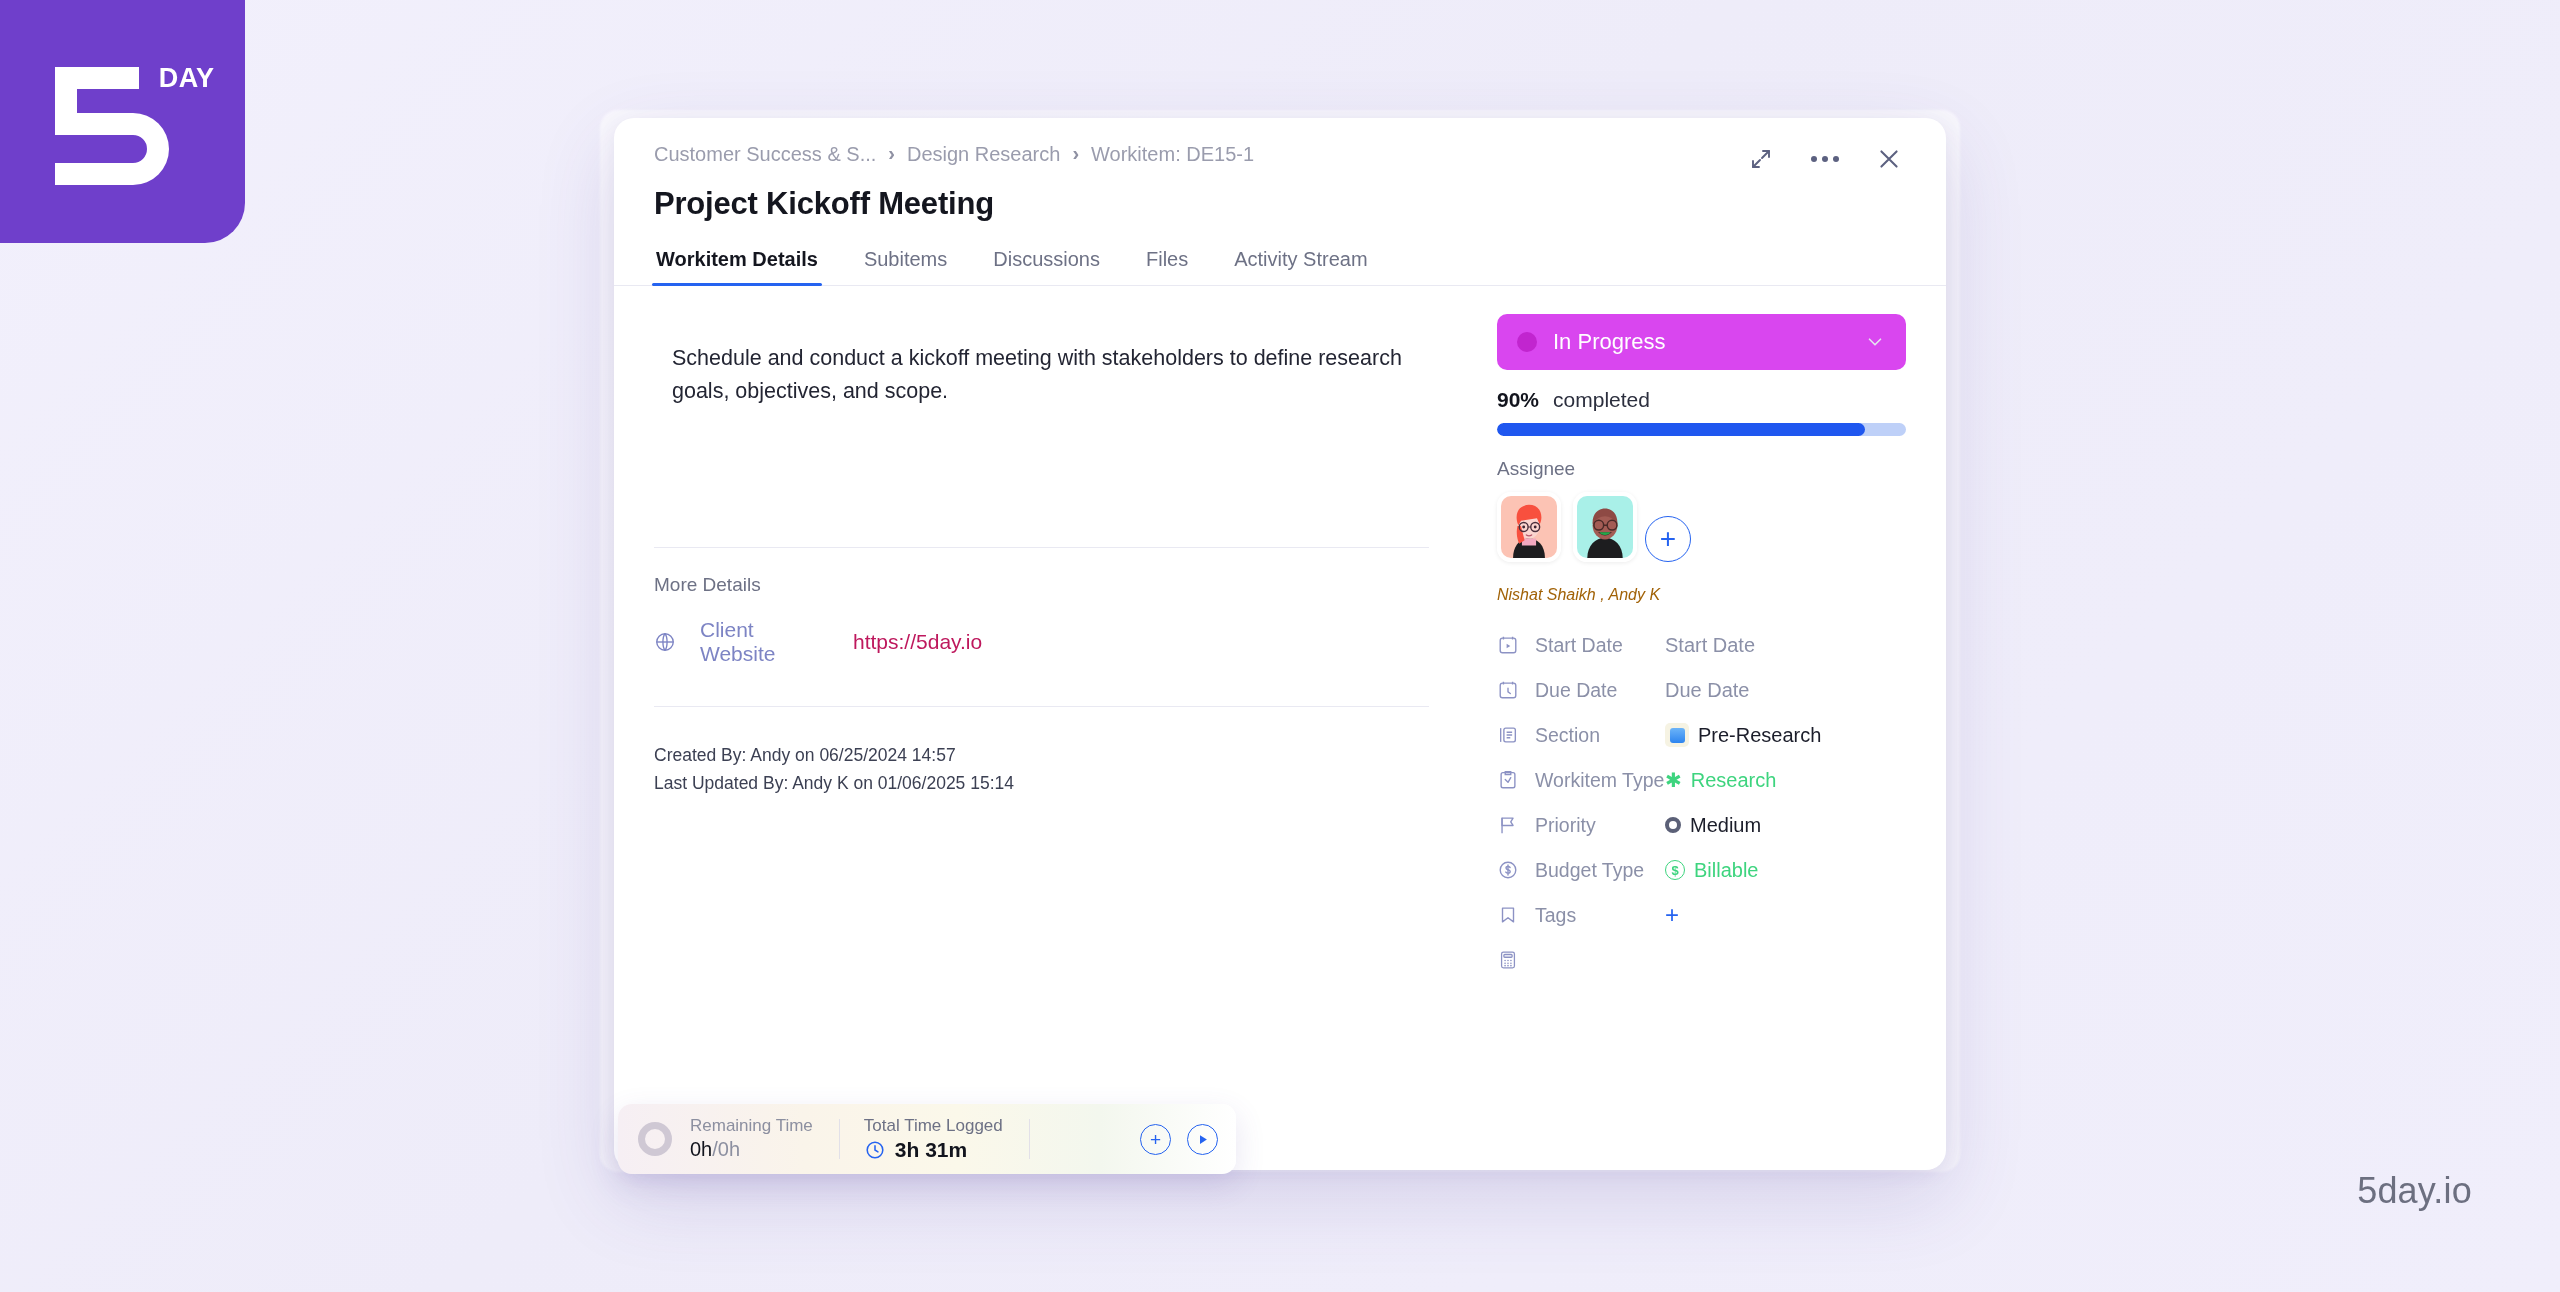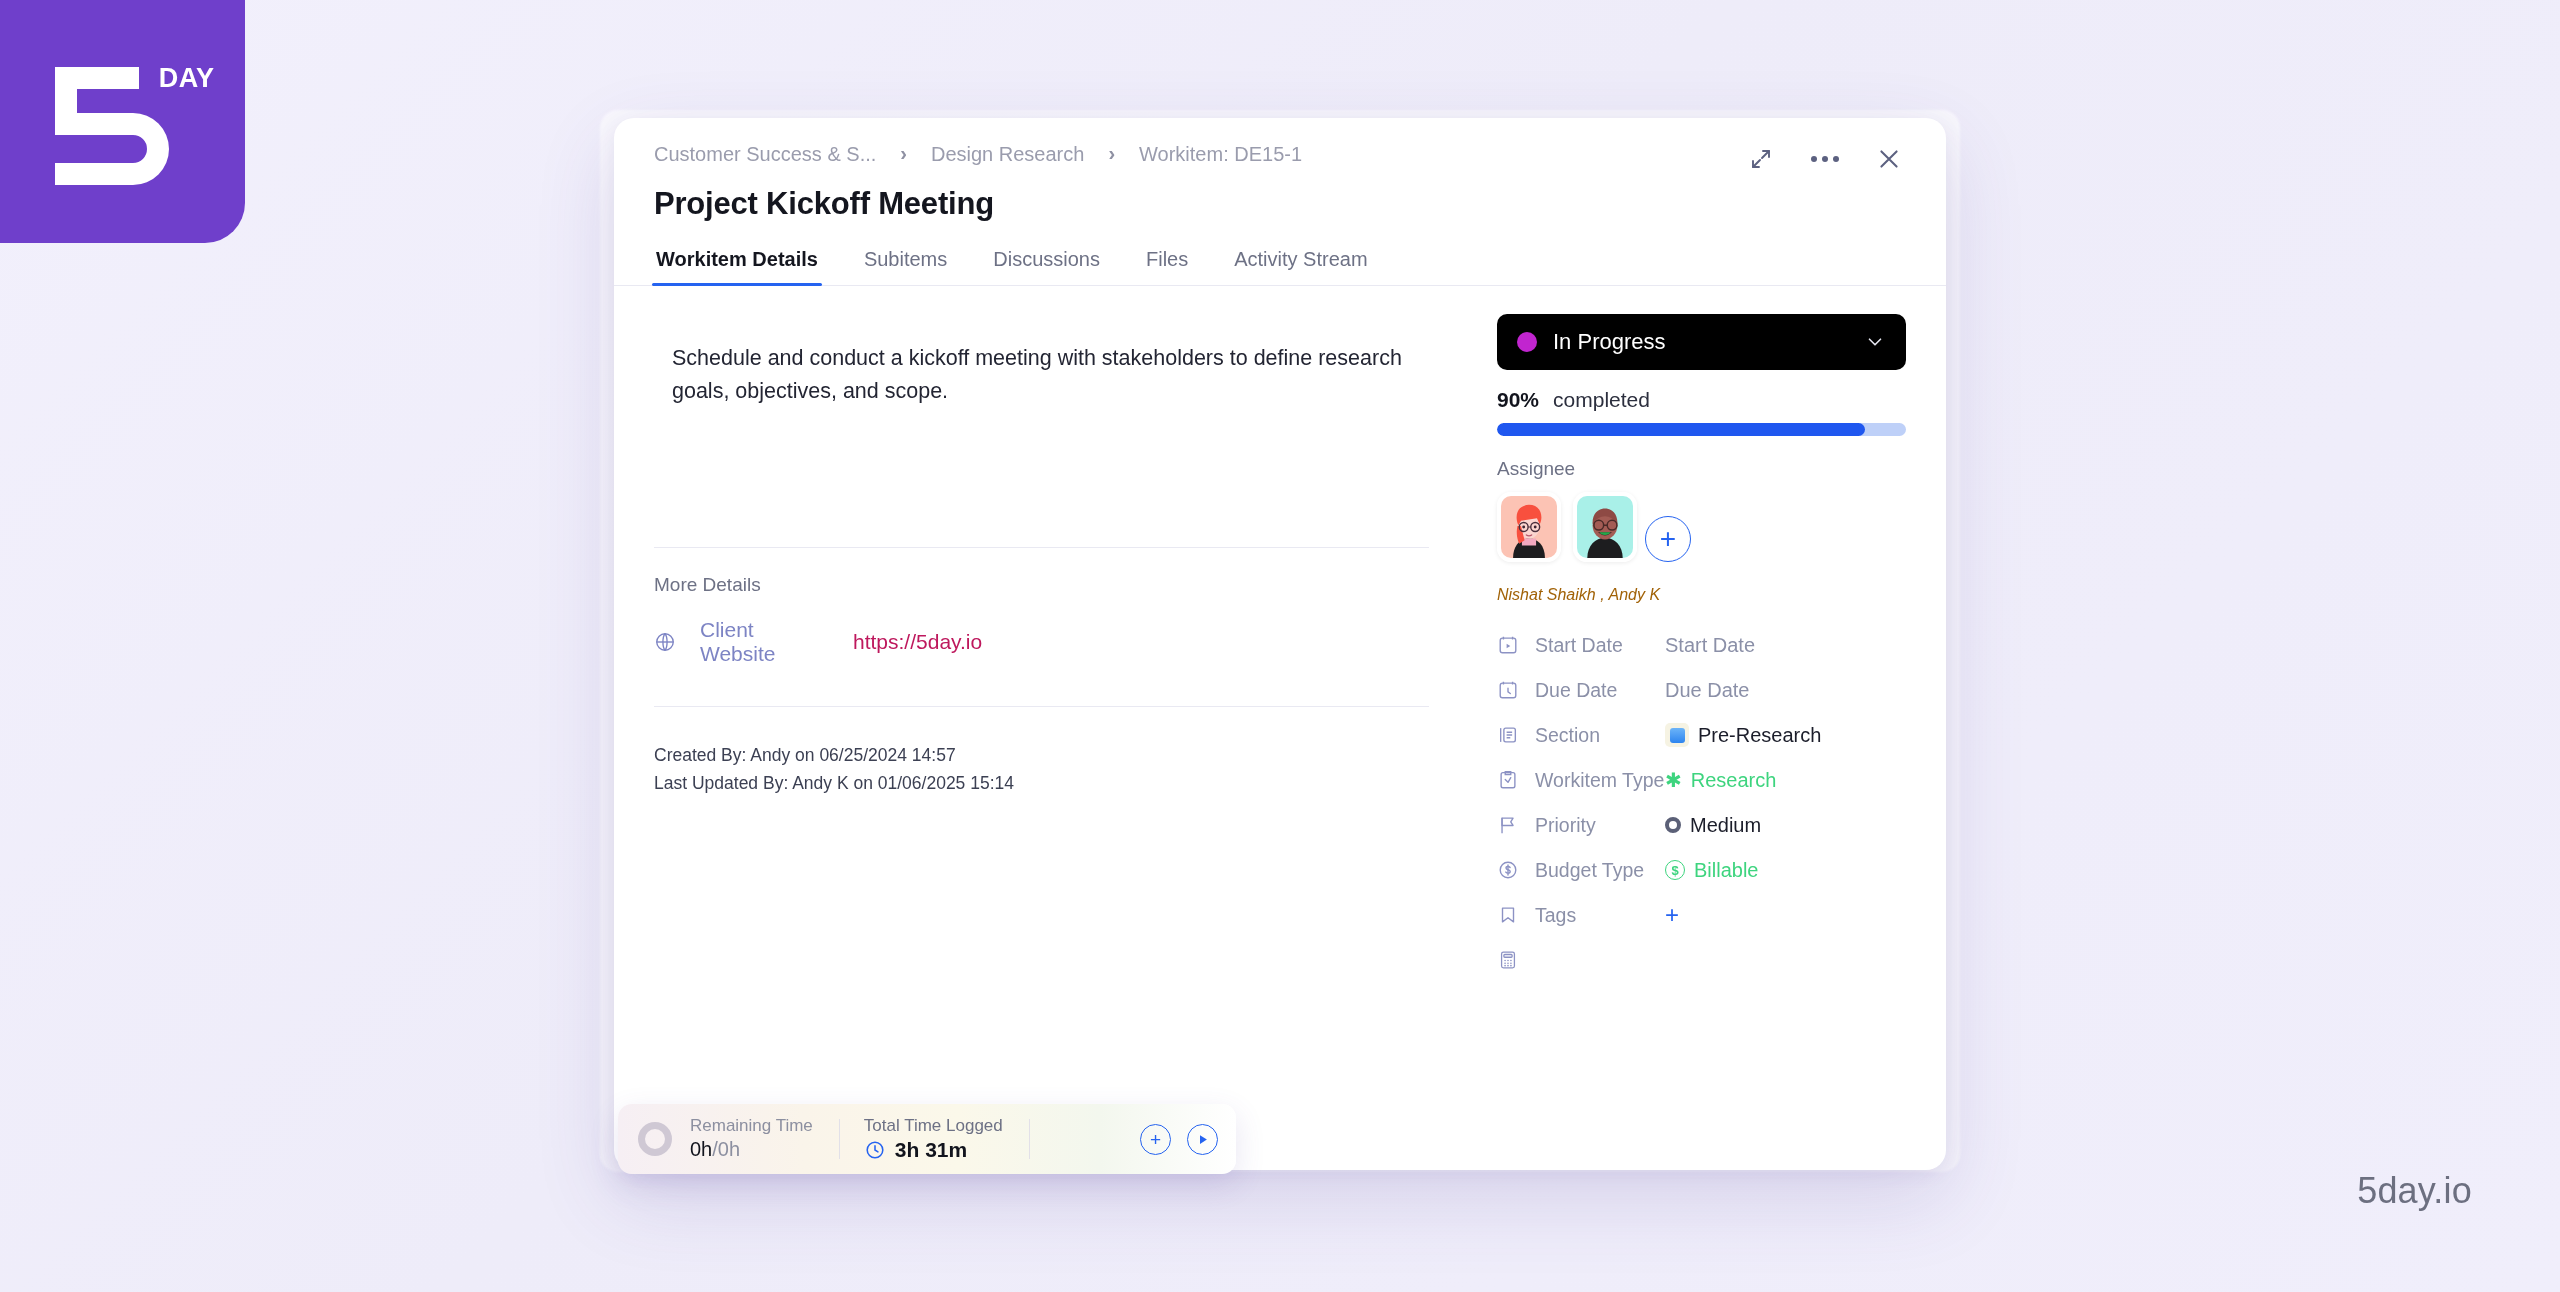--- a/index.html
+++ b/index.html
@@ -53,21 +53,21 @@
     width: 1332px; height: 1052px;
     background: #ffffff;
     border-radius: 20px;
     box-shadow: 0 28px 80px rgba(80,60,150,.16), 0 4px 18px rgba(80,60,150,.08);
     overflow: hidden;
   }
 
   
   #modal-header { position: relative; padding: 26px 40px 0 40px; }
   #breadcrumb {
-    display: flex; align-items: center; gap: 24px;
+    display: flex; align-items: center; gap: 12px;
     font-size: 20px; color: #9a9cad; line-height: 1;
   }
   .crumb { white-space: nowrap; }
   .crumb.link { color: #9a9cad; }
   .crumb-sep {
     color: #8f91a3; font-size: 20px; font-weight: 700;
     transform: translateY(-1px);
   }
   #title {
     margin-top: 22px;
@@ -148,21 +148,21 @@
   #client-url { font-size: 21px; color: #be185d; margin-left: 0; }
   #client-url-wrap { margin-left: 0; padding-left: 0; }
 
   #meta-block {
     margin-top: 34px;
     font-size: 17.5px; color: #3c4053; line-height: 1.62;
   }
 
   
   #status-select {
-    height: 56px; background: #000000; border-radius: 10px;
+    height: 56px; background: #d946ef; border-radius: 10px;
     display: flex; align-items: center; padding: 0 20px;
     color: #ffffff; font-size: 22px; font-weight: 500;
     cursor: pointer;
   }
   #status-dot {
     width: 20px; height: 20px; border-radius: 50%;
     background: #c125cf; margin-right: 16px; flex: none;
   }
   #status-label { flex: 1; }
   #chev { color: #e4e5ef; display: flex; }

